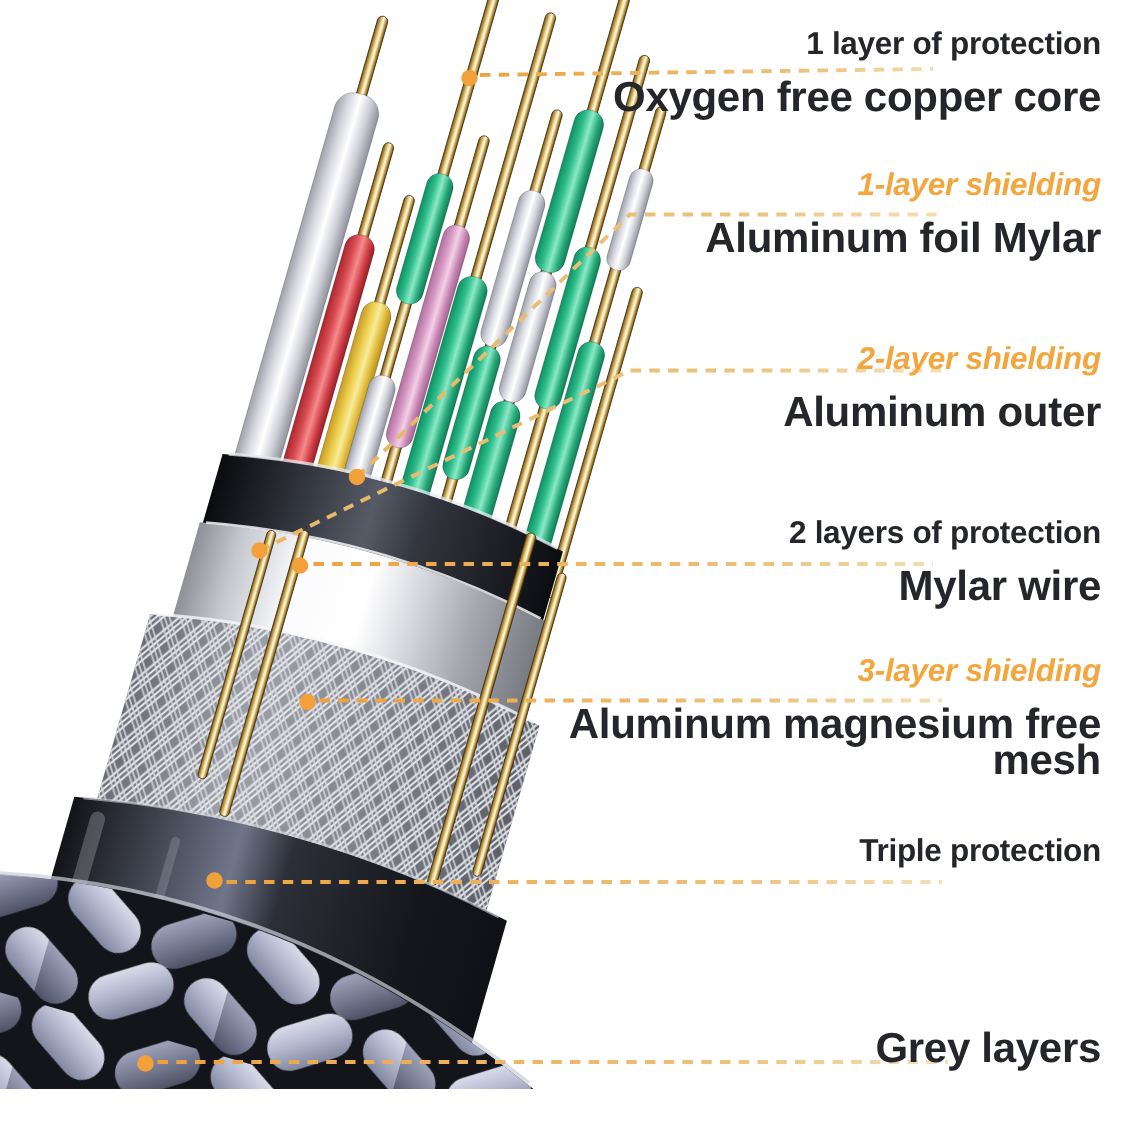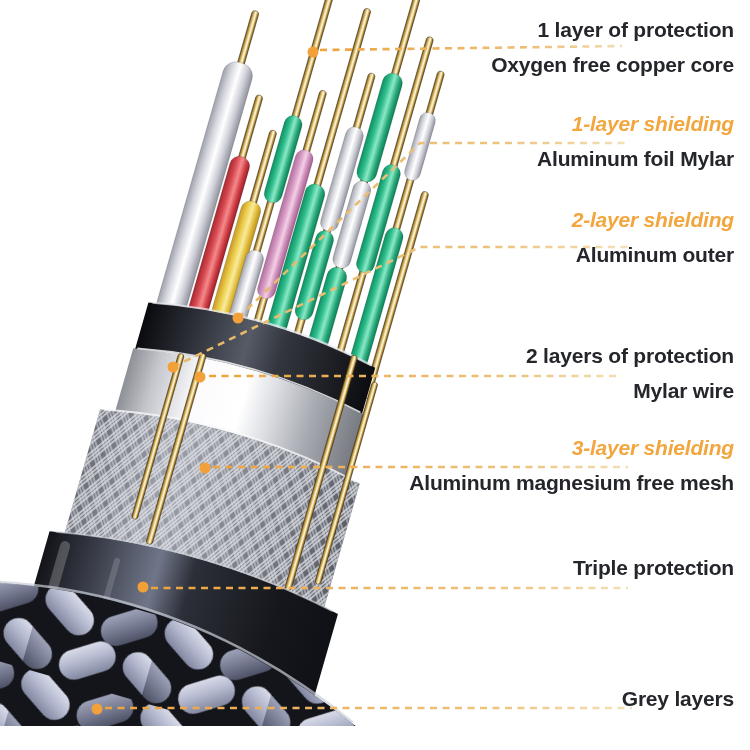--- a/index.html
+++ b/index.html
@@ -5,21 +5,21 @@
   html,body{margin:0;padding:0;background:#fff;}
   .stage{
     position:relative;width:750px;height:726px;overflow:hidden;background:#ffffff;
     font-family:"Liberation Sans","DejaVu Sans",sans-serif;
   }
   .layer-svg{position:absolute;left:0;top:0;z-index:1;}
   .leader-svg{position:absolute;left:0;top:0;z-index:2;pointer-events:none;}
   .ann{position:absolute;right:16px;text-align:right;z-index:3;width:420px;}
   .ann-heading{font-size:21px;line-height:24px;font-weight:700;color:#24262B;letter-spacing:-0.2px;}
   .ann-heading.accent{color:#F2A63D;font-style:italic;}
-  .ann-detail{margin-top:11px;font-size:21px;line-height:24px;font-weight:700;color:#24262B;letter-spacing:-0.2px;}
+  .ann-detail{margin-top:11px;font-size:28px;line-height:24px;font-weight:700;color:#24262B;letter-spacing:-0.2px;}
 </style>
 </head>
 <body>
 
 <div class="stage">
 
   <svg class="layer-svg" width="750" height="750" viewBox="0 0 750 750">
     <defs>
       <linearGradient id="copperGrad" x1="0" y1="0" x2="1" y2="0">
         <stop offset="0" stop-color="#6e5420"></stop>
@@ -267,21 +267,21 @@
   </svg>
 
   <div class="ann" style="top:18px">
     <div class="ann-heading">1 layer of protection</div>
     <div class="ann-detail">Oxygen free copper core</div>
   </div>
   <div class="ann" style="top:112px">
     <div class="ann-heading accent">1-layer shielding</div>
     <div class="ann-detail">Aluminum foil Mylar</div>
   </div>
-  <div class="ann" style="top:208px">
+  <div class="ann" style="top:228px">
     <div class="ann-heading accent">2-layer shielding</div>
     <div class="ann-detail">Aluminum outer</div>
   </div>
   <div class="ann" style="top:344px">
     <div class="ann-heading">2 layers of protection</div>
     <div class="ann-detail">Mylar wire</div>
   </div>
   <div class="ann" style="top:436px">
     <div class="ann-heading accent">3-layer shielding</div>
     <div class="ann-detail">Aluminum magnesium free mesh</div>

